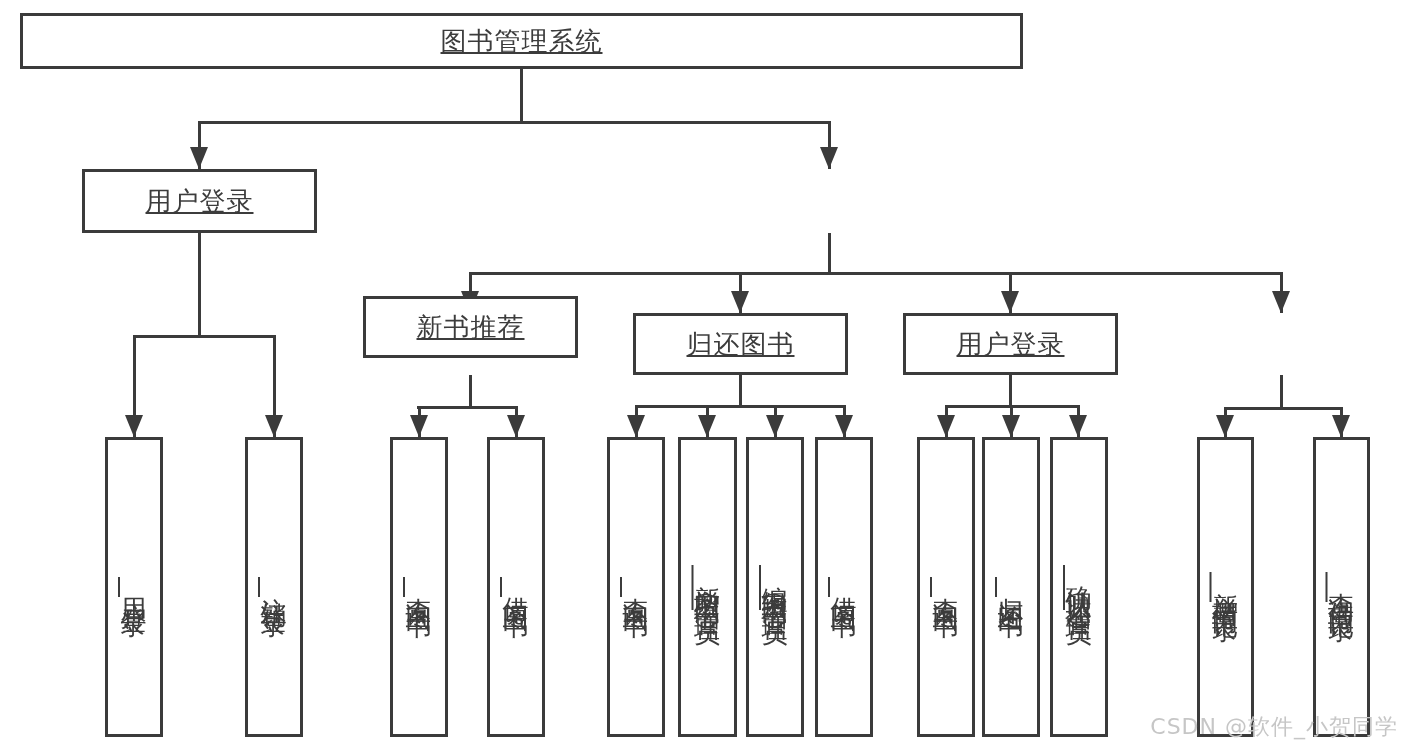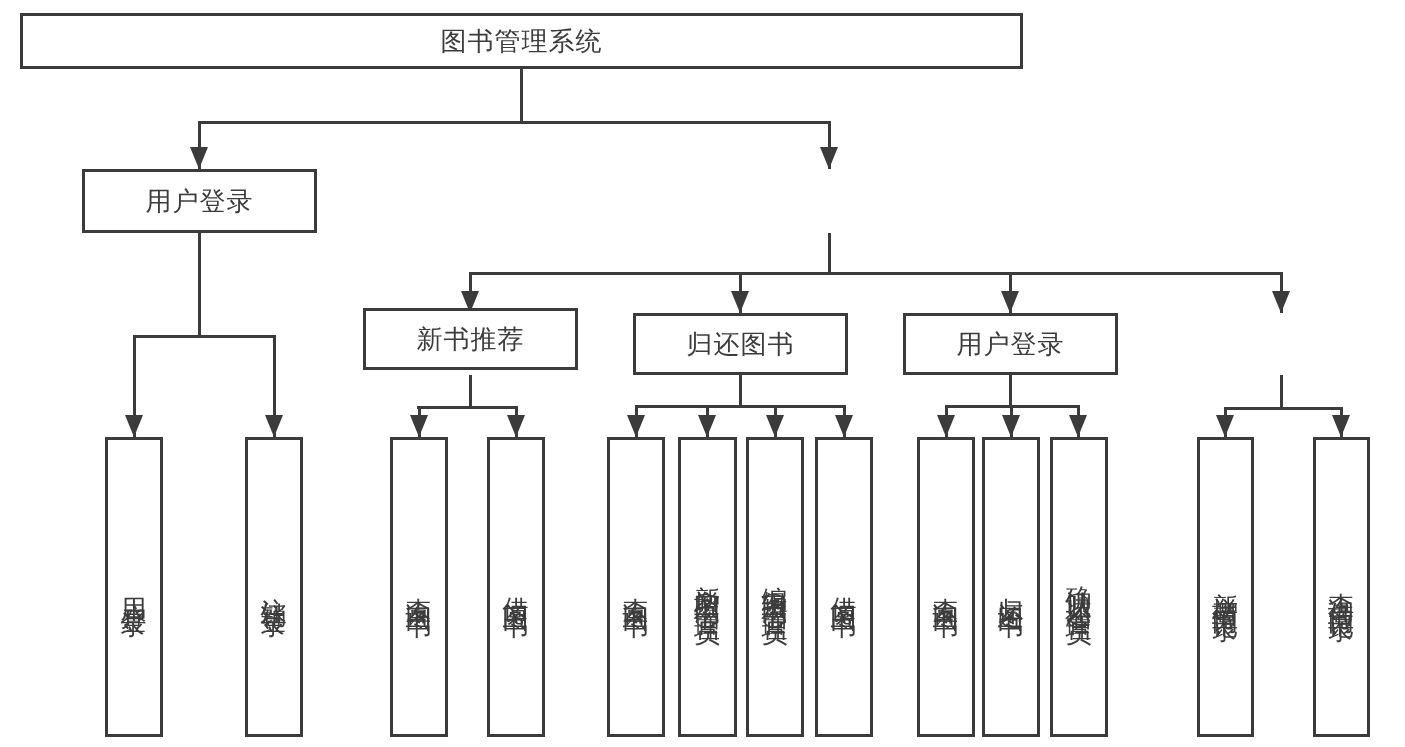--- a/index.html
+++ b/index.html
@@ -21,20 +21,21 @@
     position:absolute;
     box-sizing:border-box;
     border:3px solid var(--line);
     background:#fff;
     display:flex;
     align-items:center;
     justify-content:center;
     font-size:26px;
     line-height:1;
     letter-spacing:1px;
+    text-decoration:underline;
   }
   .box .vtext{
     writing-mode:vertical-rl;
     letter-spacing:5px;
     white-space:nowrap;
   }
   .hline{position:absolute;height:3px;background:var(--line);}
   .vline{position:absolute;width:3px;background:var(--line);}
   .arr{
     position:absolute;width:0;height:0;
@@ -82,21 +83,21 @@
   <div class="hline" style="left:469px;top:272px;width:813px"></div>
   <div class="vline" style="left:469px;top:272px;height:41px"></div>
   <div class="arr" style="left:461px;top:291px"></div>
   <div class="vline" style="left:739px;top:272px;height:41px"></div>
   <div class="arr" style="left:731px;top:291px"></div>
   <div class="vline" style="left:1009px;top:272px;height:41px"></div>
   <div class="arr" style="left:1001px;top:291px"></div>
   <div class="vline" style="left:1280px;top:272px;height:41px"></div>
   <div class="arr" style="left:1272px;top:291px"></div>
 
-  <div class="box" style="left:363px;top:308px;width:215px;height:62px">
+  <div class="box" style="left:363px;top:296px;width:215px;height:62px">
     <span>新书推荐</span>
   </div>
   <div class="box" style="left:633px;top:313px;width:215px;height:62px">
     <span>归还图书</span>
   </div>
   <div class="box" style="left:903px;top:313px;width:215px;height:62px">
     <span>用户登录</span>
   </div>
 
   <div class="vline" style="left:469px;top:375px;height:33px"></div>
@@ -170,14 +171,15 @@
     <span class="vtext">确认归还（管理员）</span>
   </div>
 
   <div class="box" style="left:1197px;top:437px;width:57px;height:300px">
     <span class="vtext">新增借阅记录</span>
   </div>
   <div class="box" style="left:1313px;top:437px;width:57px;height:300px">
     <span class="vtext">查询借阅记录</span>
   </div>
 
+  <div class="watermark">CSDN @软件_小贺同学</div>
 
 </div>
 
 </body></html>

